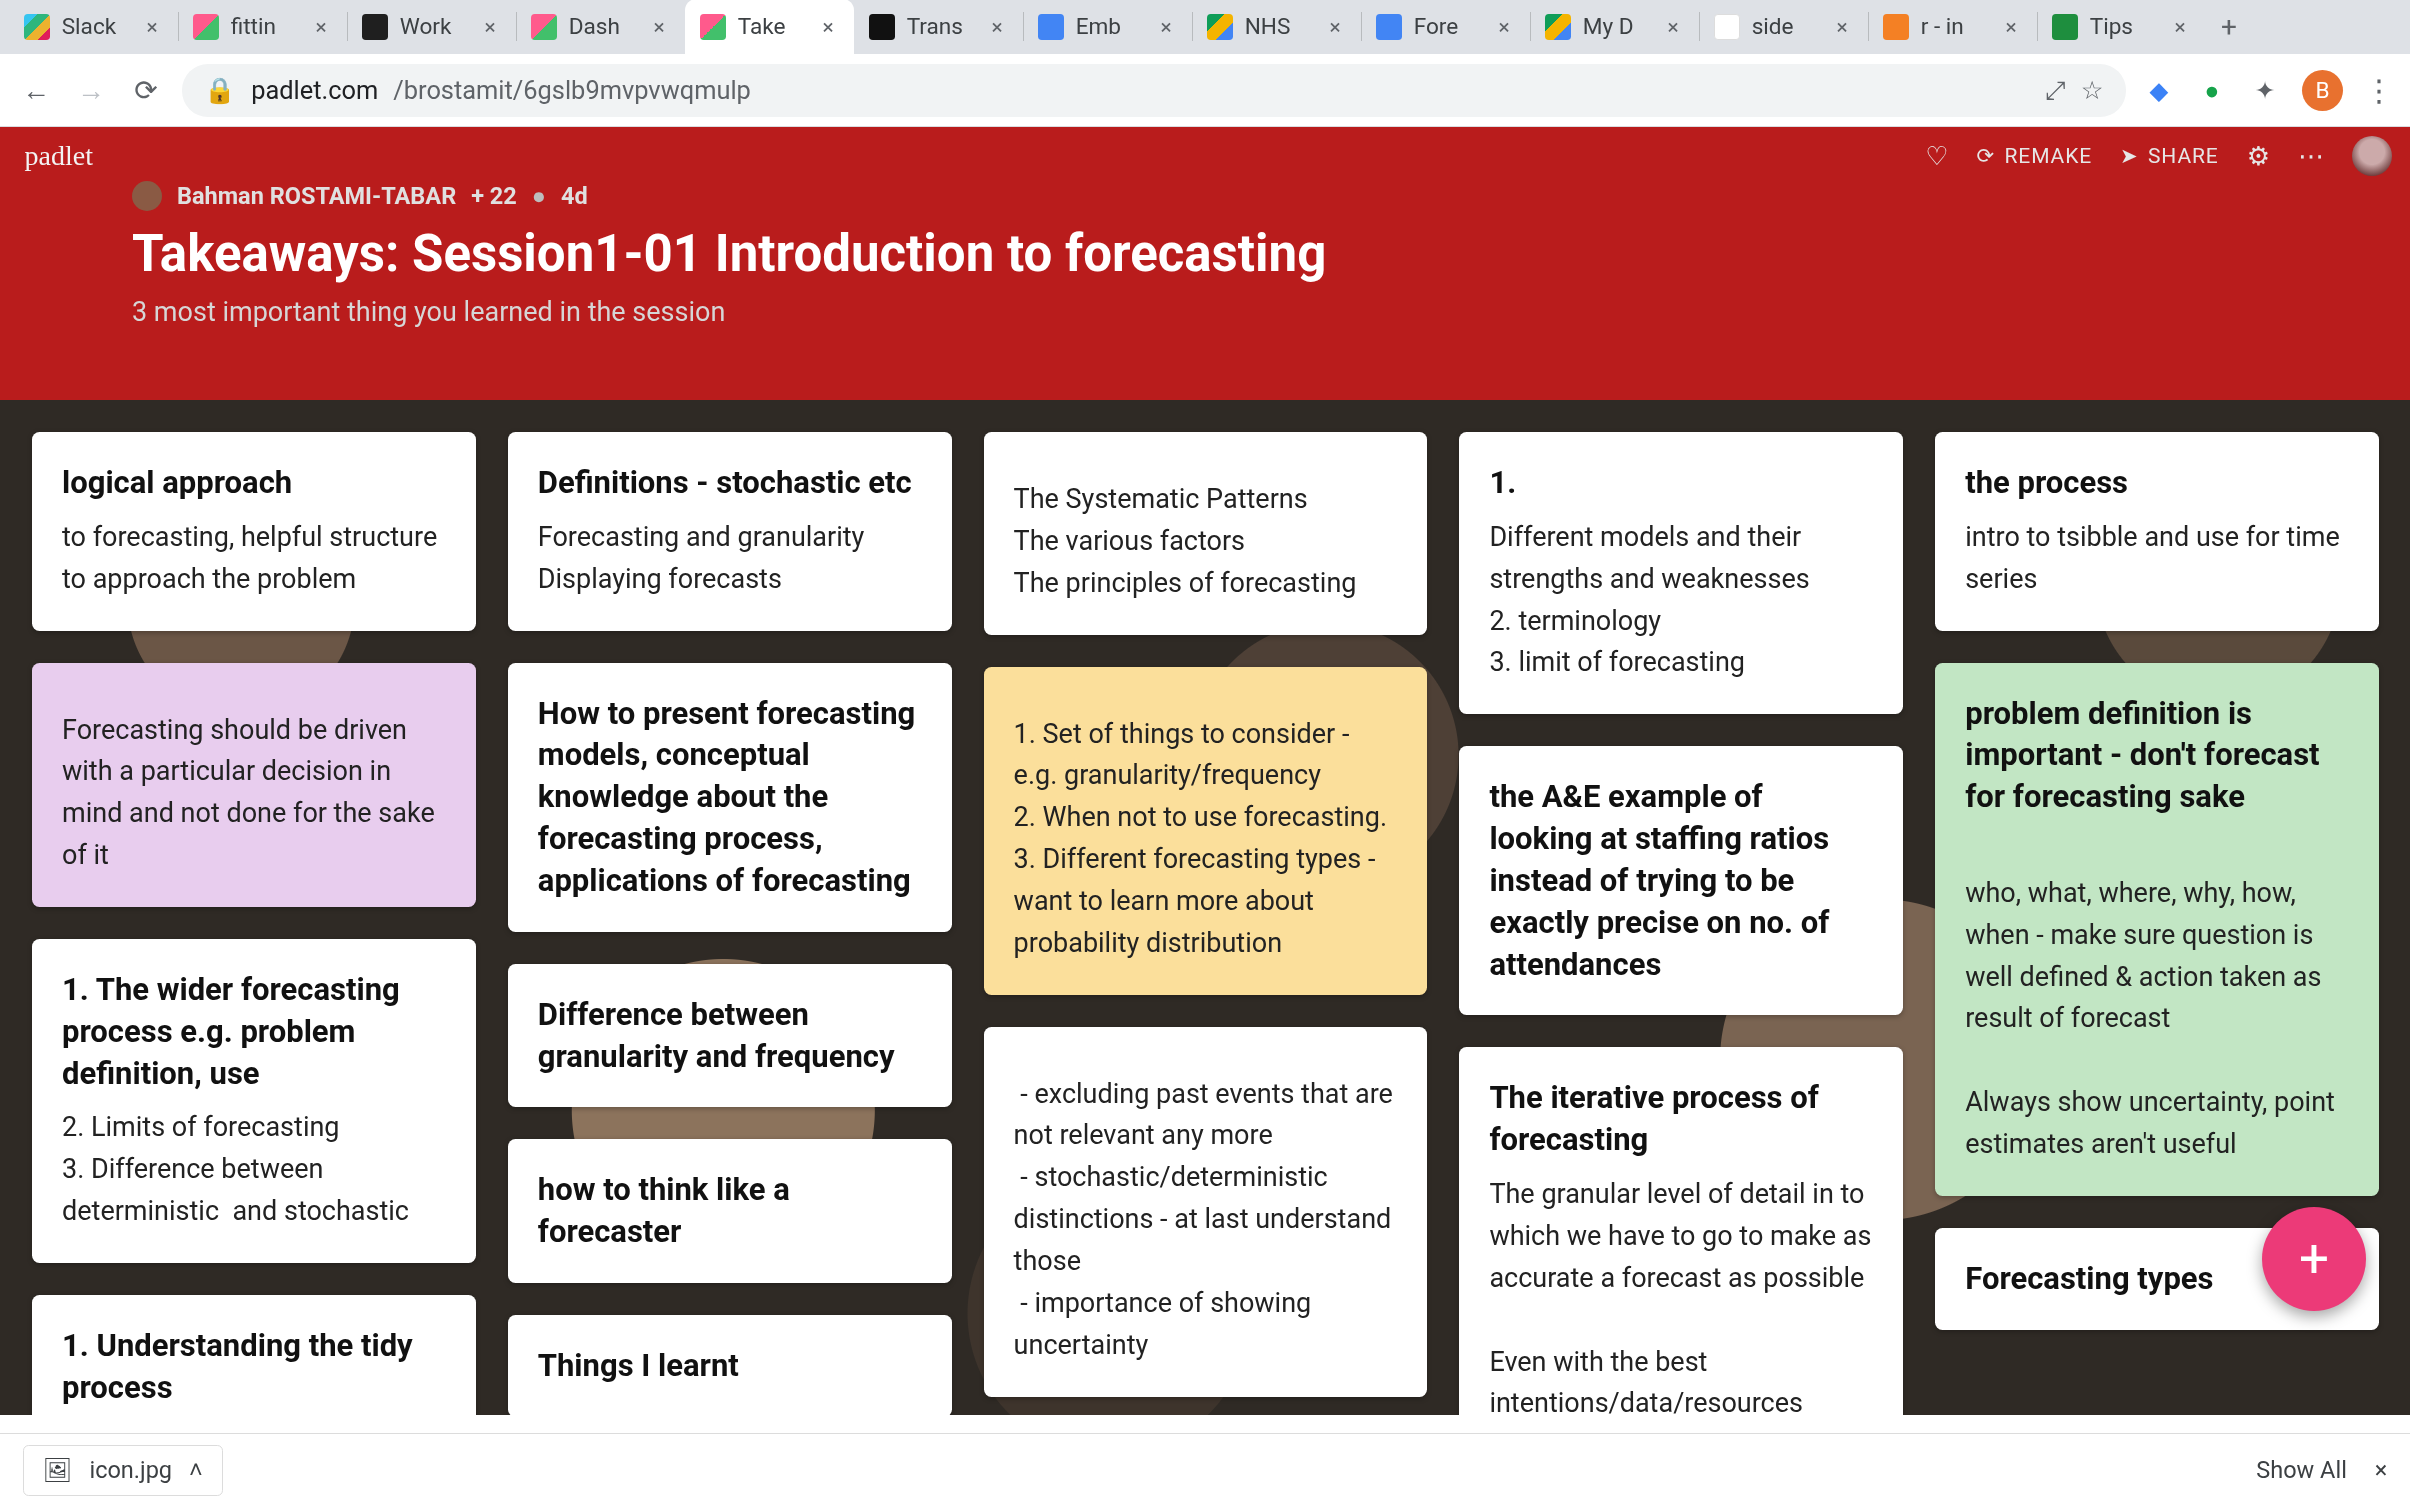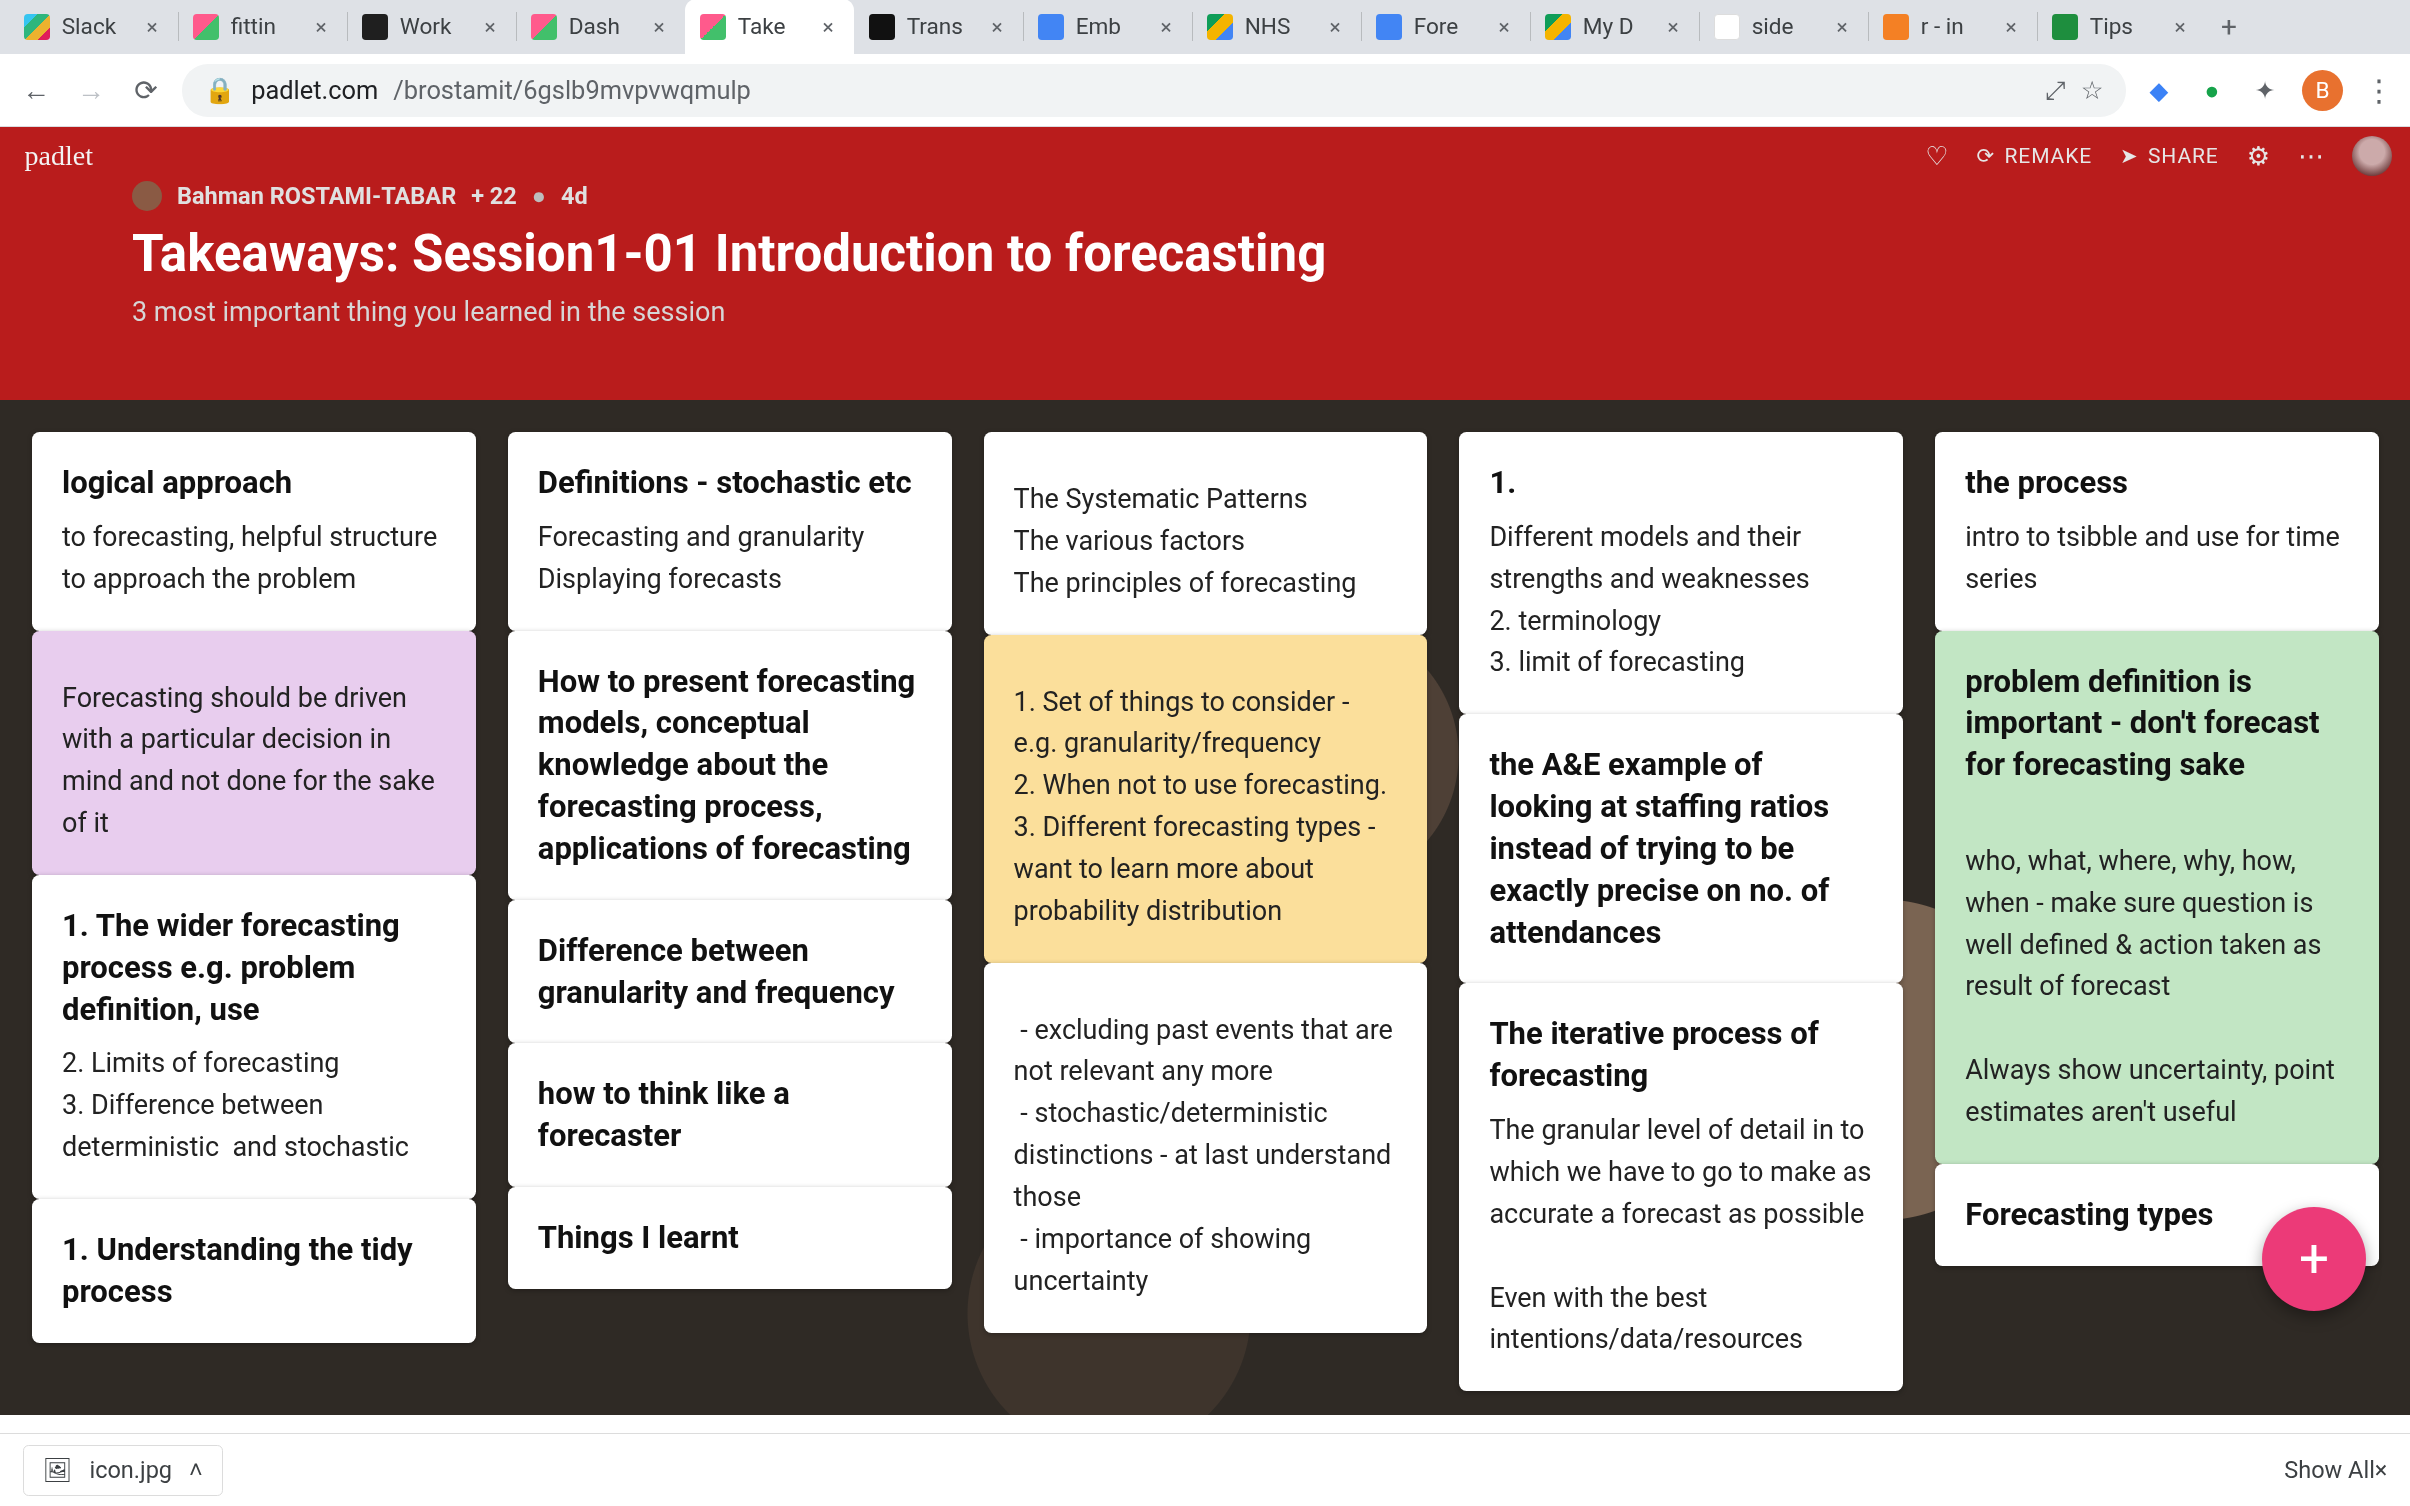--- a/index.html
+++ b/index.html
@@ -43,34 +43,34 @@
       radial-gradient(circle at 10% 20%, #6b5646 0 113px, transparent 114px),
       radial-gradient(circle at 30% 70%, #8c735c 0 151px, transparent 152px),
       radial-gradient(circle at 55% 35%, #4e4036 0 132px, transparent 133px),
       radial-gradient(circle at 78% 65%, #7a6452 0 160px, transparent 161px),
       radial-gradient(circle at 92% 18%, #5a4a3c 0 122px, transparent 123px),
       radial-gradient(circle at 46% 90%, #3e342c 0 141px, transparent 142px),
       #2f2a25;
   }
 
   .columns { position:absolute; top:273px; left:0; right:0; bottom:0; display:flex; gap:32px; padding:32px 32px 0 32px; overflow:hidden; }
-  .col { width:446px; display:flex; flex-direction:column; }
+  .col { width:446px; display:flex; flex-direction:column; gap:32px; }
   .card { background:#ffffff; border-radius:7.5px; padding:30px 30px; box-shadow:0 1.9px 5.6px rgba(0,0,0,0.25); cursor:pointer; }
   .card.purple { background:#e8cdee; }
   .card.yellow { background:#fbdf9b; }
   .card.green  { background:#c2e6c4; }
   .card h3 { font-size:31px; font-weight:700; color:#111; line-height:1.35; }
   .card p  { font-size:27px; color:#222; line-height:1.55; margin-top:13px; white-space:pre-wrap; }
   .card p.solo { margin-top:17px; }
 
   .fab { position:absolute; right:45px; bottom:104px; width:104px; height:104px; border-radius:50%; background:#ec3a78; color:#fff; display:flex; align-items:center; justify-content:center; font-size:53px; box-shadow:0 5.6px 15px rgba(0,0,0,0.35); cursor:pointer; z-index:10;}
 
   .downloads { position:absolute; left:0; right:0; bottom:0; height:73px; background:#ffffff; border-top:0.9px solid #dcdcdc; display:flex; align-items:center; padding:0 22.6px; justify-content:space-between; }
   .dl-chip { display:flex; align-items:center; gap:17px; height:51px; border:0.9px solid #dcdcdc; border-radius:5.6px; padding:0 19px; cursor:pointer; font-size:23.5px; color:#3c4043;}
-  .dl-right { display:flex; align-items:center; font-size:23.5px; color:#3c4043; }
+  .dl-right { display:flex; align-items:center; gap:28px; font-size:23.5px; color:#3c4043; }
 
   
   .fv-slack { background:linear-gradient(135deg,#36c5f0 0 25%,#2eb67d 25% 50%,#ecb22e 50% 75%,#e01e5a 75% 100%); }
   .fv-padlet { background:linear-gradient(135deg,#ff5a8c 0 50%,#42c06b 50% 100%); }
   .fv-dark { background:#1f1f1f; color:#fff; }
   .fv-trans { background:#111; color:#fff; }
   .fv-gdoc { background:#4285f4; }
   .fv-gdrive { background:linear-gradient(135deg,#0f9d58 0 33%,#f4b400 33% 66%,#4285f4 66% 100%); }
   .fv-google { background:#fff; border:0.9px solid #ddd; }
   .fv-so { background:#f48024; }

